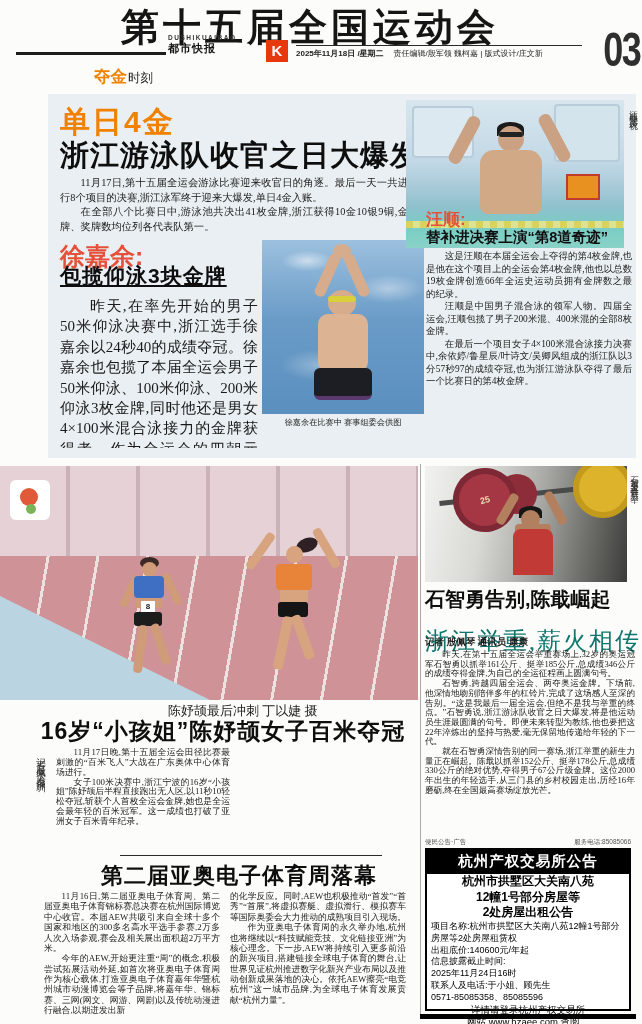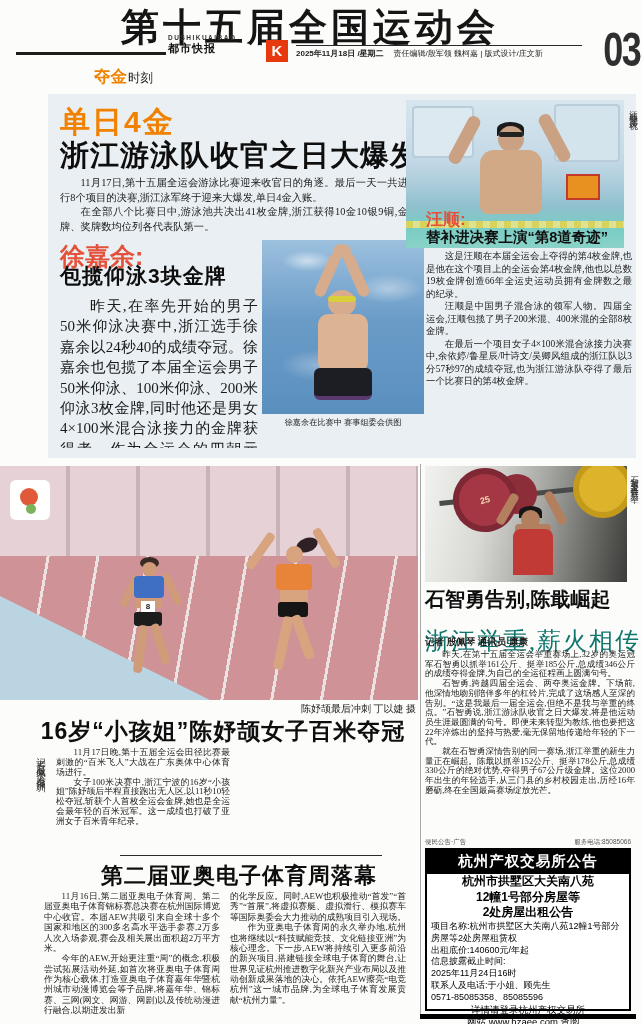--- a/index.html
+++ b/index.html
@@ -29,21 +29,21 @@
       transform:scaleX(.75);transform-origin:right top;letter-spacing:-2px;}
   .sec-tag{position:absolute;left:62px;top:66px;font-size:12.5px;color:#1a1a1a;margin-left:32px;}
   .sec-tag .acc{font-size:16.5px;font-weight:bold;color:#f18101;margin-right:1px;}
   
   .panel{position:absolute;left:48px;top:94px;width:588px;height:364px;background:#e9eff2;}
   .kicker{position:absolute;left:12px;top:8px;font-size:30px;font-weight:bold;color:#f18101;letter-spacing:2px;}
   .swim-hl{position:absolute;left:12px;top:42px;font-size:29px;letter-spacing:1px;}
   .swim-intro{position:absolute;left:12px;top:82px;width:348px;font-size:10.3px;line-height:1.42;}
   .name-label{font-weight:bold;color:#e4503a;}
   .xu-label{position:absolute;left:12px;top:146px;font-size:25px;}
-  .xu-hl{position:absolute;left:12px;top:168px;font-size:21px;letter-spacing:1px;}
+  .xu-hl{position:absolute;left:12px;top:168px;font-size:21px;letter-spacing:1px;text-decoration:underline;}
   .xu-body{position:absolute;left:12px;top:202px;width:198px;height:152px;overflow:hidden;
       font-size:15px;line-height:1.36;}
   .xu-cap{position:absolute;left:214px;top:323px;width:162px;text-align:center;font-size:8.2px;color:#222;
       font-family:"Liberation Serif","DejaVu Serif",serif;}
   .wang-label{position:absolute;left:378px;top:114px;font-size:17px;}
   .wang-hl{position:absolute;left:378px;top:134px;width:208px;font-size:14.5px;}
   .wang-body{position:absolute;left:378px;top:156px;width:206px;height:204px;overflow:hidden;
       font-size:9.4px;line-height:1.33;}
   
   .ph-xu{left:214px;top:146px;width:162px;height:174px;
@@ -115,21 +115,21 @@
   .wl-py2{left:176px;top:6px;width:34px;height:34px;border-radius:50%;background:#e6c23a;}
   .wl-py1{left:148px;top:-8px;width:48px;height:48px;border-radius:50%;background:#ddb32c;border:6px solid #c49a1d;}
   .wl-hair{left:94px;top:40px;width:23px;height:12px;border-radius:50% 50% 0 0;background:#161616;}
   .wl-head{left:96px;top:44px;width:19px;height:19px;border-radius:50%;background:#b2805f;}
   .wl-armL{left:78px;top:26px;width:9px;height:34px;border-radius:4px;background:#b2805f;transform:rotate(30deg);}
   .wl-armR{left:126px;top:24px;width:9px;height:36px;border-radius:4px;background:#b2805f;transform:rotate(-28deg);}
   .wl-shou{left:90px;top:58px;width:36px;height:10px;background:#b2805f;border-radius:4px;}
   .wl-torso{left:88px;top:63px;width:40px;height:46px;border-radius:8px 8px 0 0;background:#c23a35;}
   
   .vdiv{position:absolute;left:420px;top:464px;width:1px;height:551px;background:#a9a9a9;}
-  .sp-cap{position:absolute;left:150px;top:702px;width:266px;text-align:right;font-size:10px;color:#222;
+  .sp-cap{position:absolute;left:168px;top:702px;width:266px;font-size:13px;color:#222;
       font-family:"Liberation Serif","DejaVu Serif",serif;}
   .sp-hl{position:absolute;left:28px;top:716px;width:390px;text-align:center;font-size:23px;letter-spacing:1px;}
   .sp-by{position:absolute;left:34px;top:750px;height:122px;font-size:9.5px;}
   .sp-col{position:absolute;top:748px;height:104px;overflow:hidden;font-size:8.8px;line-height:1.12;}
   .sp-c1{left:56px;width:174px;}
   .sp-c2{left:240px;width:176px;}
   .wl-hl{position:absolute;left:425px;top:586px;font-size:20px;}
   .wl-sub{position:absolute;left:425px;top:610px;font-size:24px;color:#0f766e;letter-spacing:2px;
       font-family:"Liberation Serif","DejaVu Serif",serif;margin-top:15px;}
   .wl-by{position:absolute;left:425px;top:636px;font-size:9.5px;font-weight:bold;color:#1a1a1a;}

